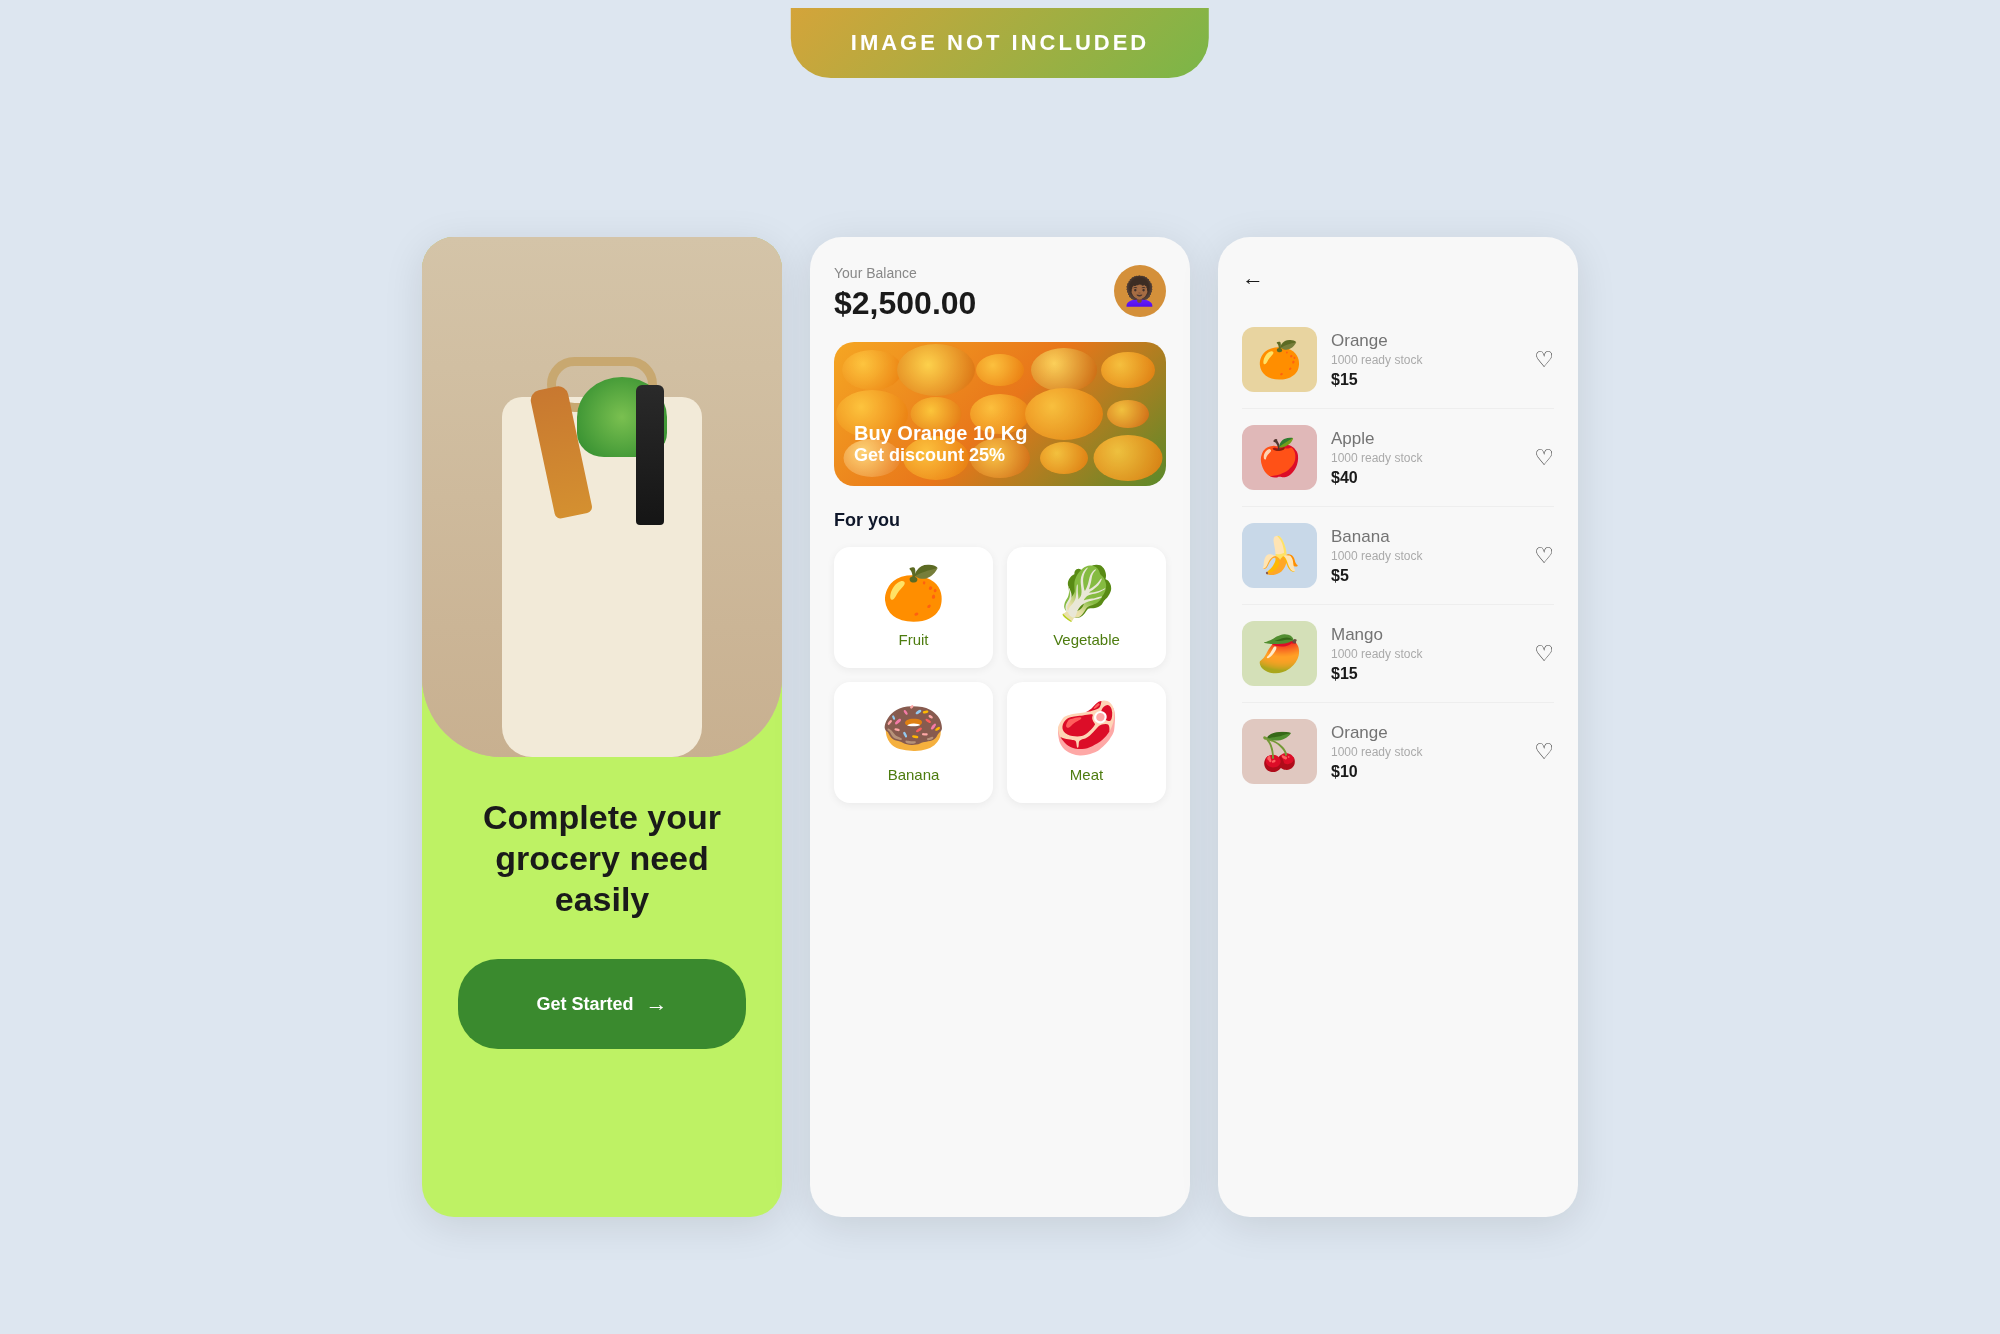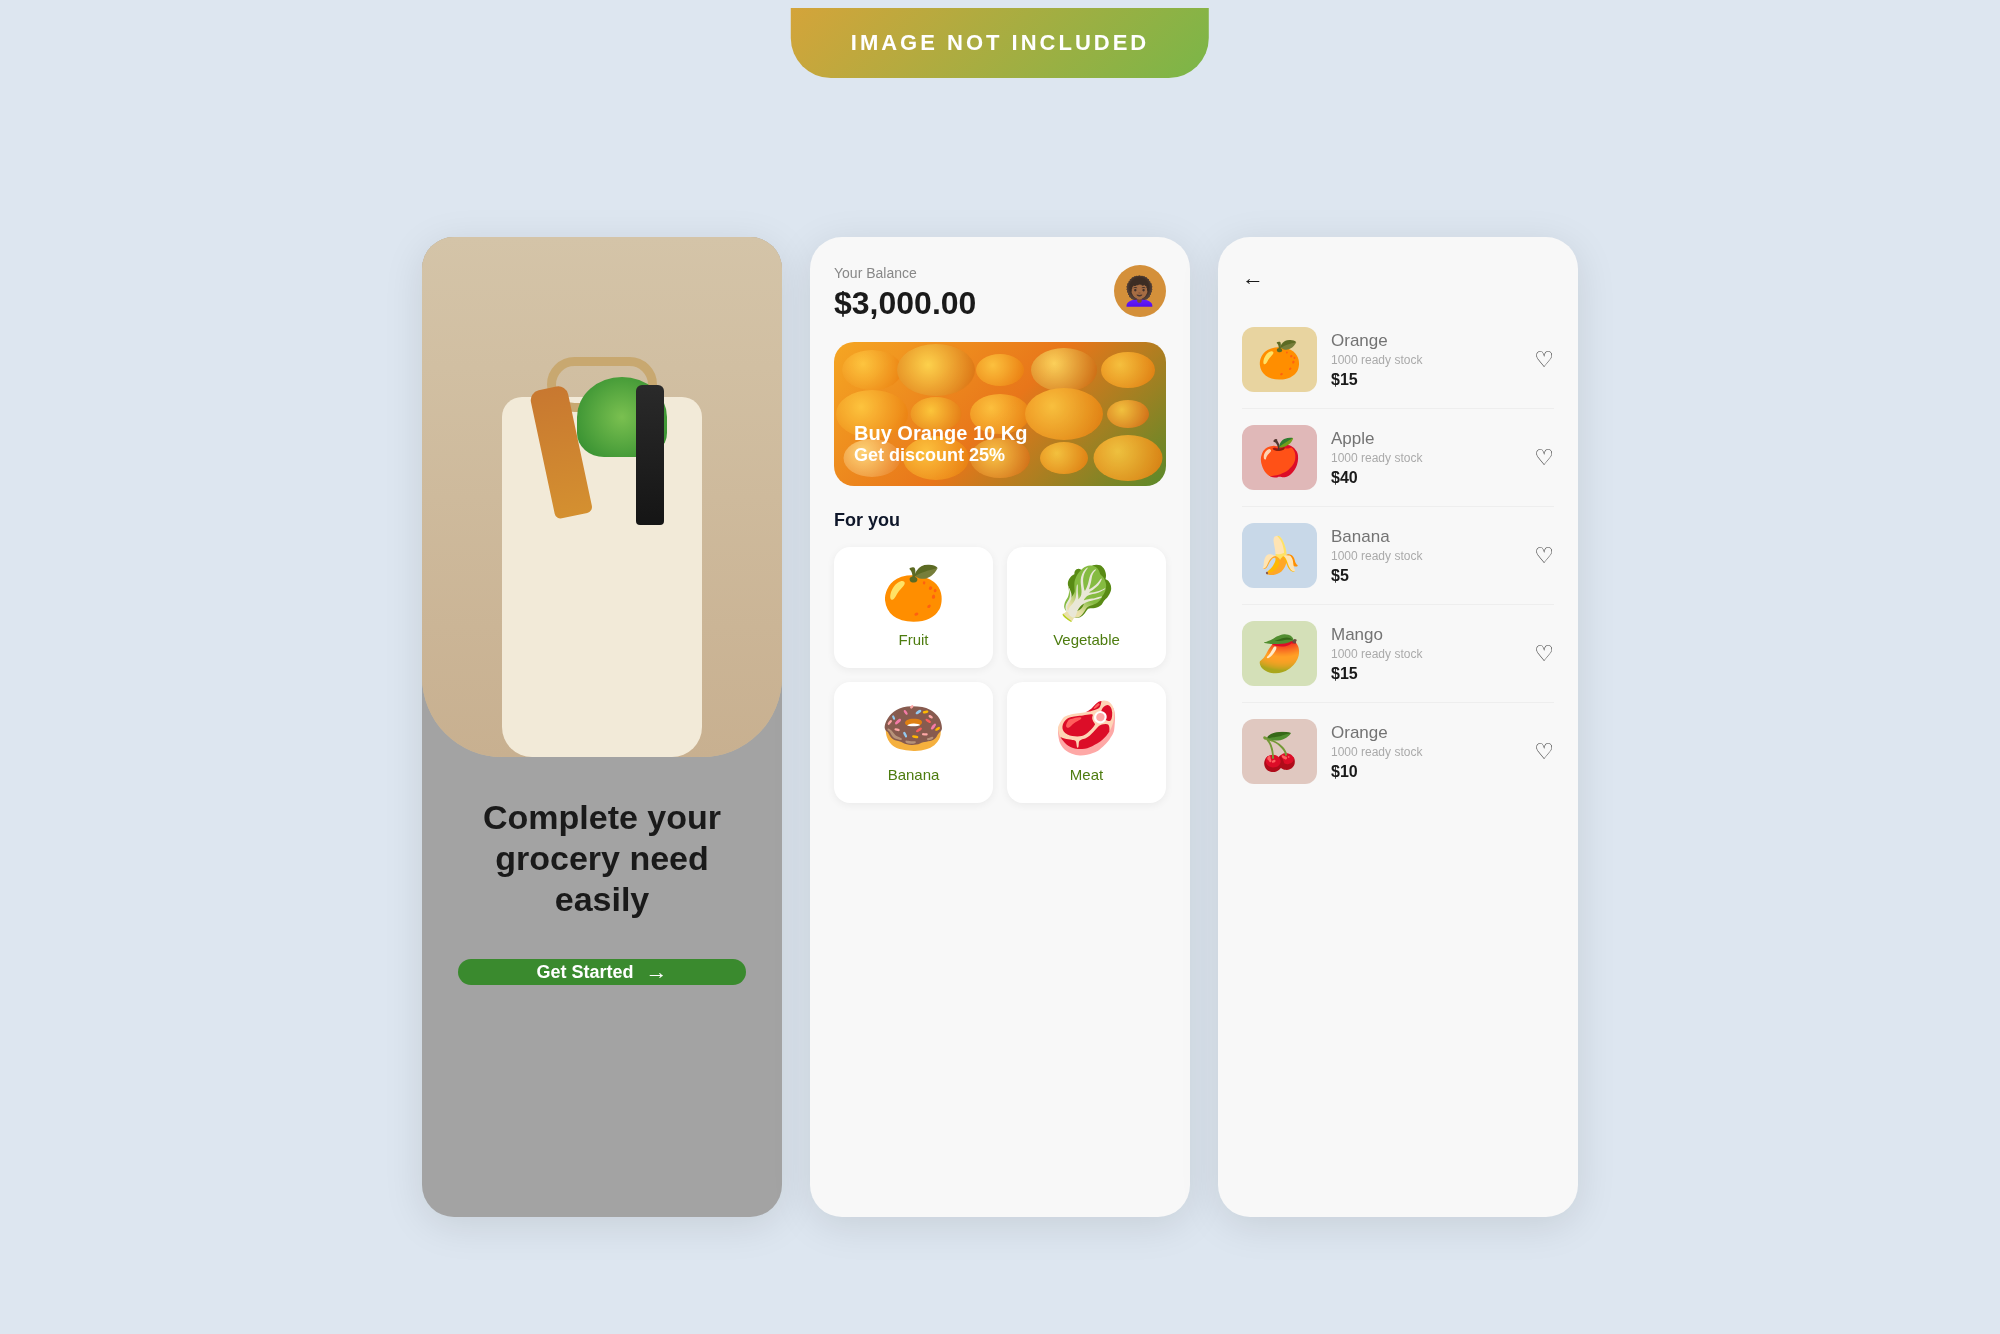--- a/index.html
+++ b/index.html
@@ -34,21 +34,21 @@
 
     .screens-container {
       display: flex;
       gap: 28px;
       align-items: flex-start;
       margin-top: 120px;
     }
 
     
     .screen {
-      background: #a3a3a3;
+      background: #bef264;
       border-radius: 32px;
       overflow: hidden;
       box-shadow: 0 8px 40px rgba(0,0,0,0.10);
     }
 
     .screen-1 {
       width: 360px;
       min-height: 980px;
       display: flex;
       flex-direction: column;
@@ -78,21 +78,21 @@
       text-align: center;
       line-height: 1.2;
       margin-bottom: 40px;
     }
 
     .get-started-btn {
       background: #3a8a2e;
       color: white;
       border: none;
       border-radius: 40px;
-      padding: 0 40px;
+      padding: 32px 40px;
       font-size: 18px;
       font-weight: 600;
       cursor: pointer;
       display: flex;
       align-items: center;
       gap: 12px;
       width: 100%;
       justify-content: center;
     }
 
@@ -337,21 +337,21 @@
       </button>
     </div>
   </div>
 
   <div class="screen screen-2">
     <div class="screen-2-inner">
 
       <div class="balance-header">
         <div>
           <div class="balance-label">Your Balance</div>
-          <div class="balance-amount">$3,000.00</div>
+          <div class="balance-amount">$2,500.00</div>
         </div>
         <div class="avatar-circle">
           <span>👩🏾‍🦱</span>
         </div>
       </div>
 
       <div class="promo-banner">
         <div class="promo-bg">
 
           <div class="orange-circle"></div>

